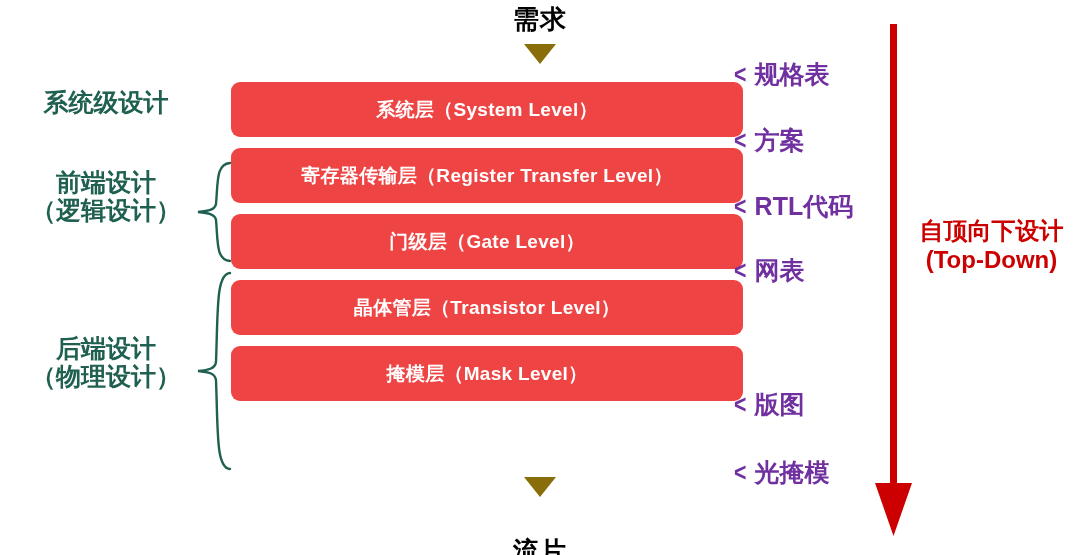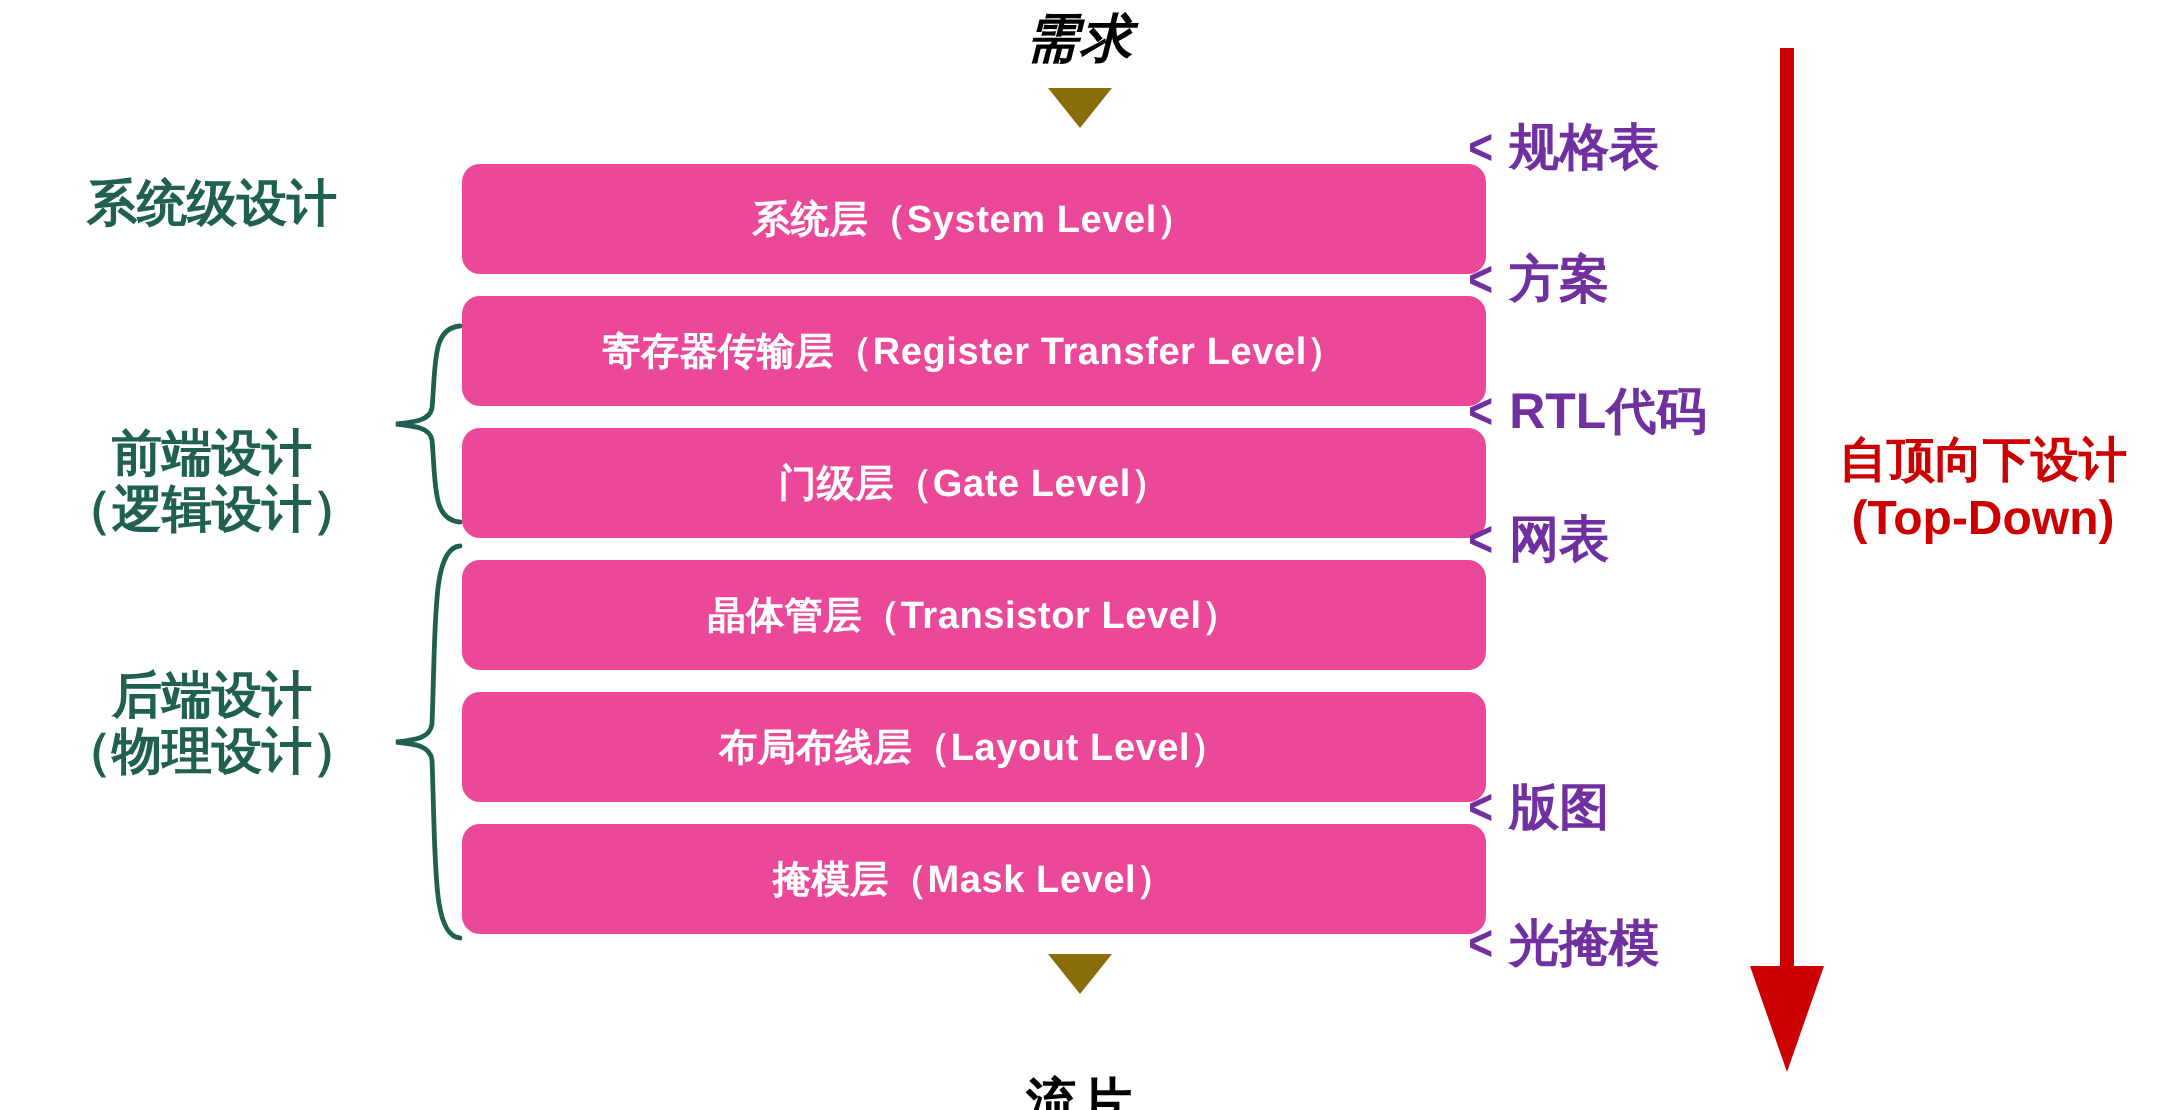--- a/index.html
+++ b/index.html
@@ -22,21 +22,21 @@
   .flow-label {
     position: absolute;
     font-size: 26px;
     font-weight: bold;
     color: #000000;
     letter-spacing: 1px;
     white-space: nowrap;
     text-align: center;
     line-height: 1;
   }
-  #req-label { left: 0; right: 0; top: 6px; font-style: italic; }
+  #req-label { left: 0; right: 0; top: 6px; }
   #tapeout-label { left: 0; right: 0; top: 510px; margin-top: 28px; }
 
   .flow-arrow {
     position: absolute;
     width: 0;
     height: 0;
     border-left: 16px solid transparent;
     border-right: 16px solid transparent;
     border-top: 20px solid #8A6D0B;
     left: 50%;
@@ -49,21 +49,21 @@
   #levels {
     position: absolute;
     left: 231px;
     top: 82px;
     width: 512px;
   }
   .level-box {
     position: relative;
     height: 55px;
     margin-bottom: 11px;
-    background: #ec4899;
+    background: #ef4444;
     border-radius: 9px;
     display: flex;
     align-items: center;
     justify-content: center;
     color: #ffffff;
     font-size: 19px;
     font-weight: bold;
     letter-spacing: 0.3px;
     white-space: nowrap;
     box-sizing: border-box;
@@ -143,32 +143,29 @@
     <div class="level-box">
       <span>寄存器传输层（Register Transfer Level）</span>
     </div>
     <div class="level-box">
       <span>门级层（Gate Level）</span>
     </div>
     <div class="level-box">
       <span>晶体管层（Transistor Level）</span>
     </div>
     <div class="level-box">
-      <span>布局布线层（Layout Level）</span>
-    </div>
-    <div class="level-box">
       <span>掩模层（Mask Level）</span>
     </div>
   </div>
 
   <div id="tapeout-arrow" class="flow-arrow"></div>
   <div id="tapeout-label" class="flow-label">流片</div>
 
   <div class="stage" style="top:88px;">系统级设计</div>
-  <div class="stage" style="top:168px;margin-top:45px;">前端设计
+  <div class="stage" style="top:168px;">前端设计
 （逻辑设计）</div>
   <div class="stage" style="top:334px;">后端设计
 （物理设计）</div>
 
   <div class="brace" style="top:160px;">
     <svg width="40" height="104" viewBox="0 0 40 104">
       <path d="M36 3 C22 4, 24 22, 22 44 C21 50, 14 51, 4 52 C14 53, 21 54, 22 60 C24 82, 22 100, 36 101" fill="none" stroke="#1F6051" stroke-width="2.4" stroke-linecap="round"></path>
     </svg>
   </div>
   <div class="brace" style="top:270px;">

